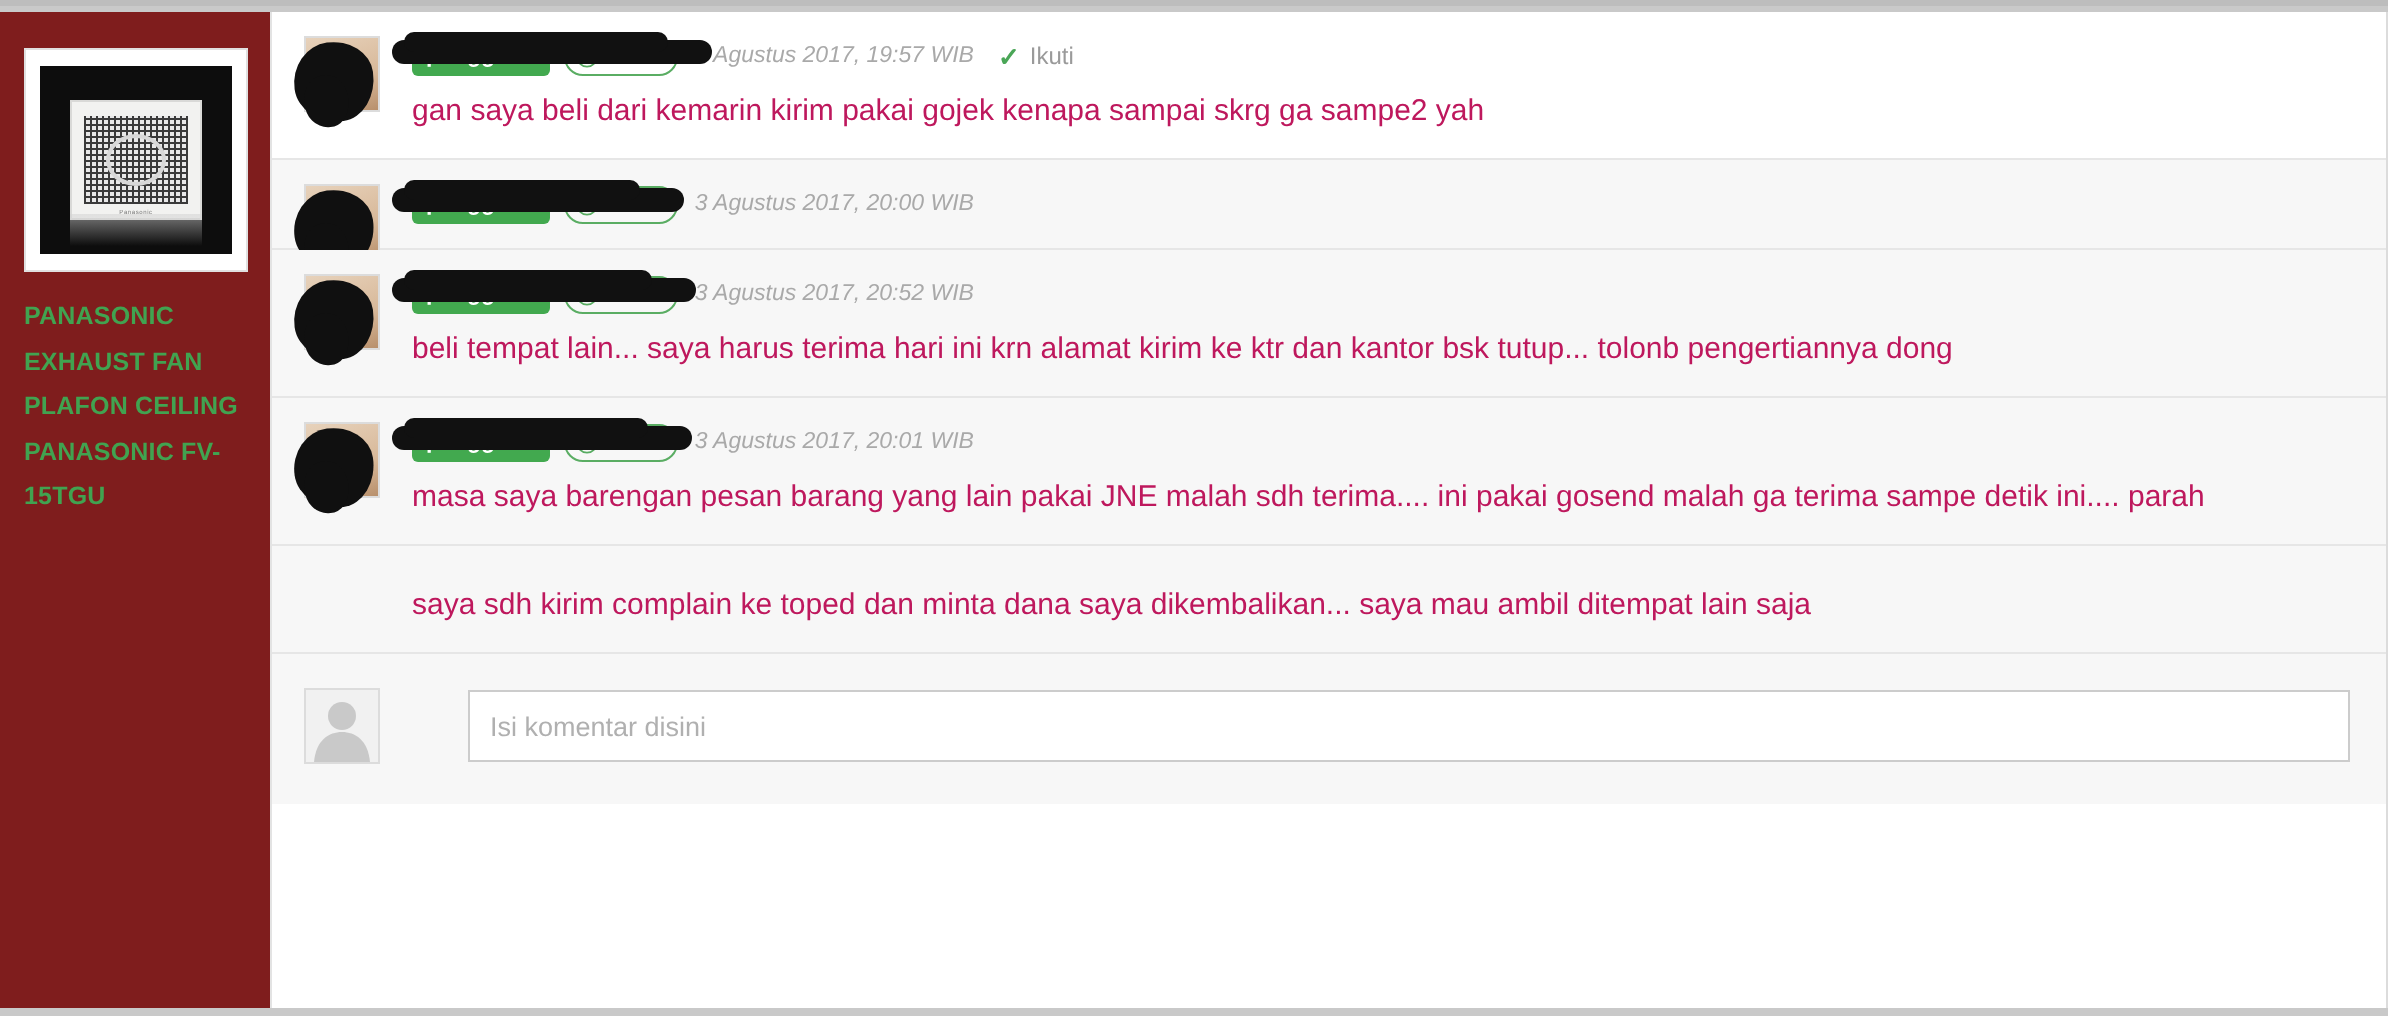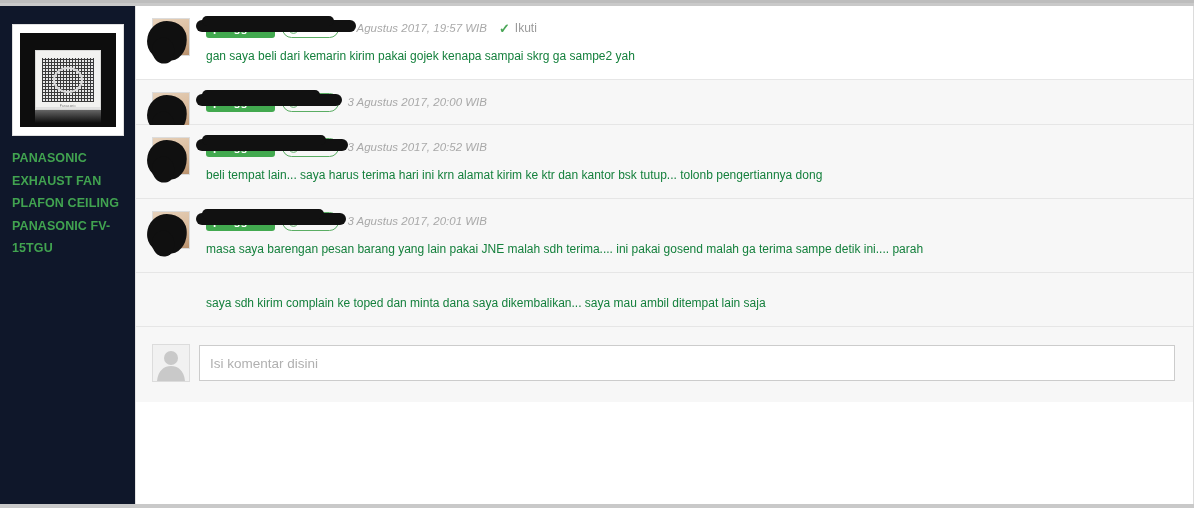--- a/index.html
+++ b/index.html
@@ -38,21 +38,21 @@
     height: 502px;
     background: #ffffff;
     display: flex;
   }
 
   
   .product-panel {
     width: 136px;
     min-width: 136px;
     border-right: 1px solid #e3e3e3;
-    background: #0f172a;
+    background: #7f1d1d;
     padding: 0;
     box-sizing: border-box;
     position: relative;
   }
   .product-card {
     padding: 18px 12px 0 12px;
   }
   .product-thumb {
     width: 112px;
     height: 112px;
@@ -269,33 +269,34 @@
   .check {
     color: #4aa657;
     font-size: 13px;
     font-weight: bold;
     line-height: 1;
   }
 
   .comment-body {
     margin-top: 7px;
     padding-left: 54px;
-    font-size: 12px;
-    color: #15803d;
+    font-size: 15px;
+    color: #be185d;
     line-height: 22px;
   }
   .comment-body .line { display: block; }
 
   
   .comment-form-row {
     padding: 17px 18px 20px 16px;
     background: #f7f7f7;
     display: flex;
     align-items: center;
     box-sizing: border-box;
+    gap: 35px;
   }
   .form-avatar {
     width: 38px;
     height: 38px;
     min-width: 38px;
     border: 1px solid #dcdcdc;
     box-sizing: border-box;
     background: #f4f4f4;
     display: flex;
     align-items: flex-end;

